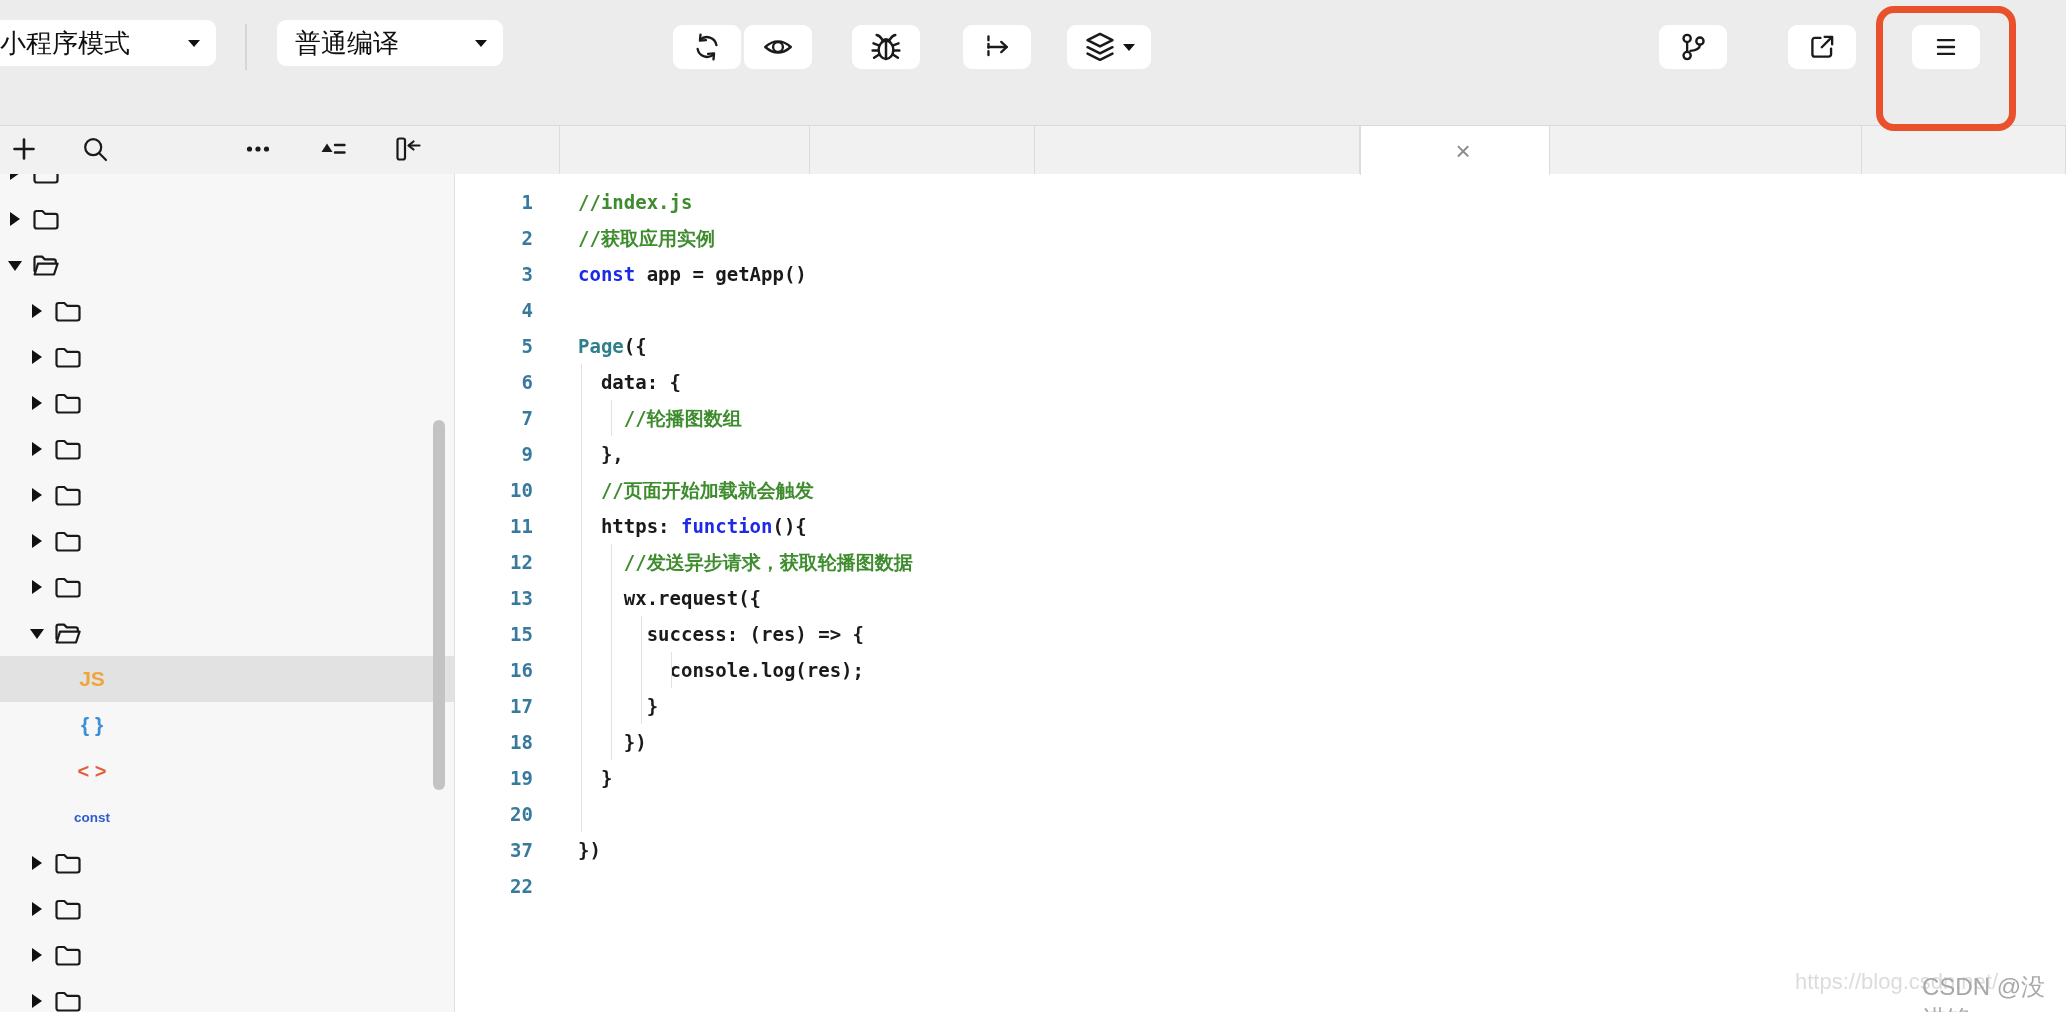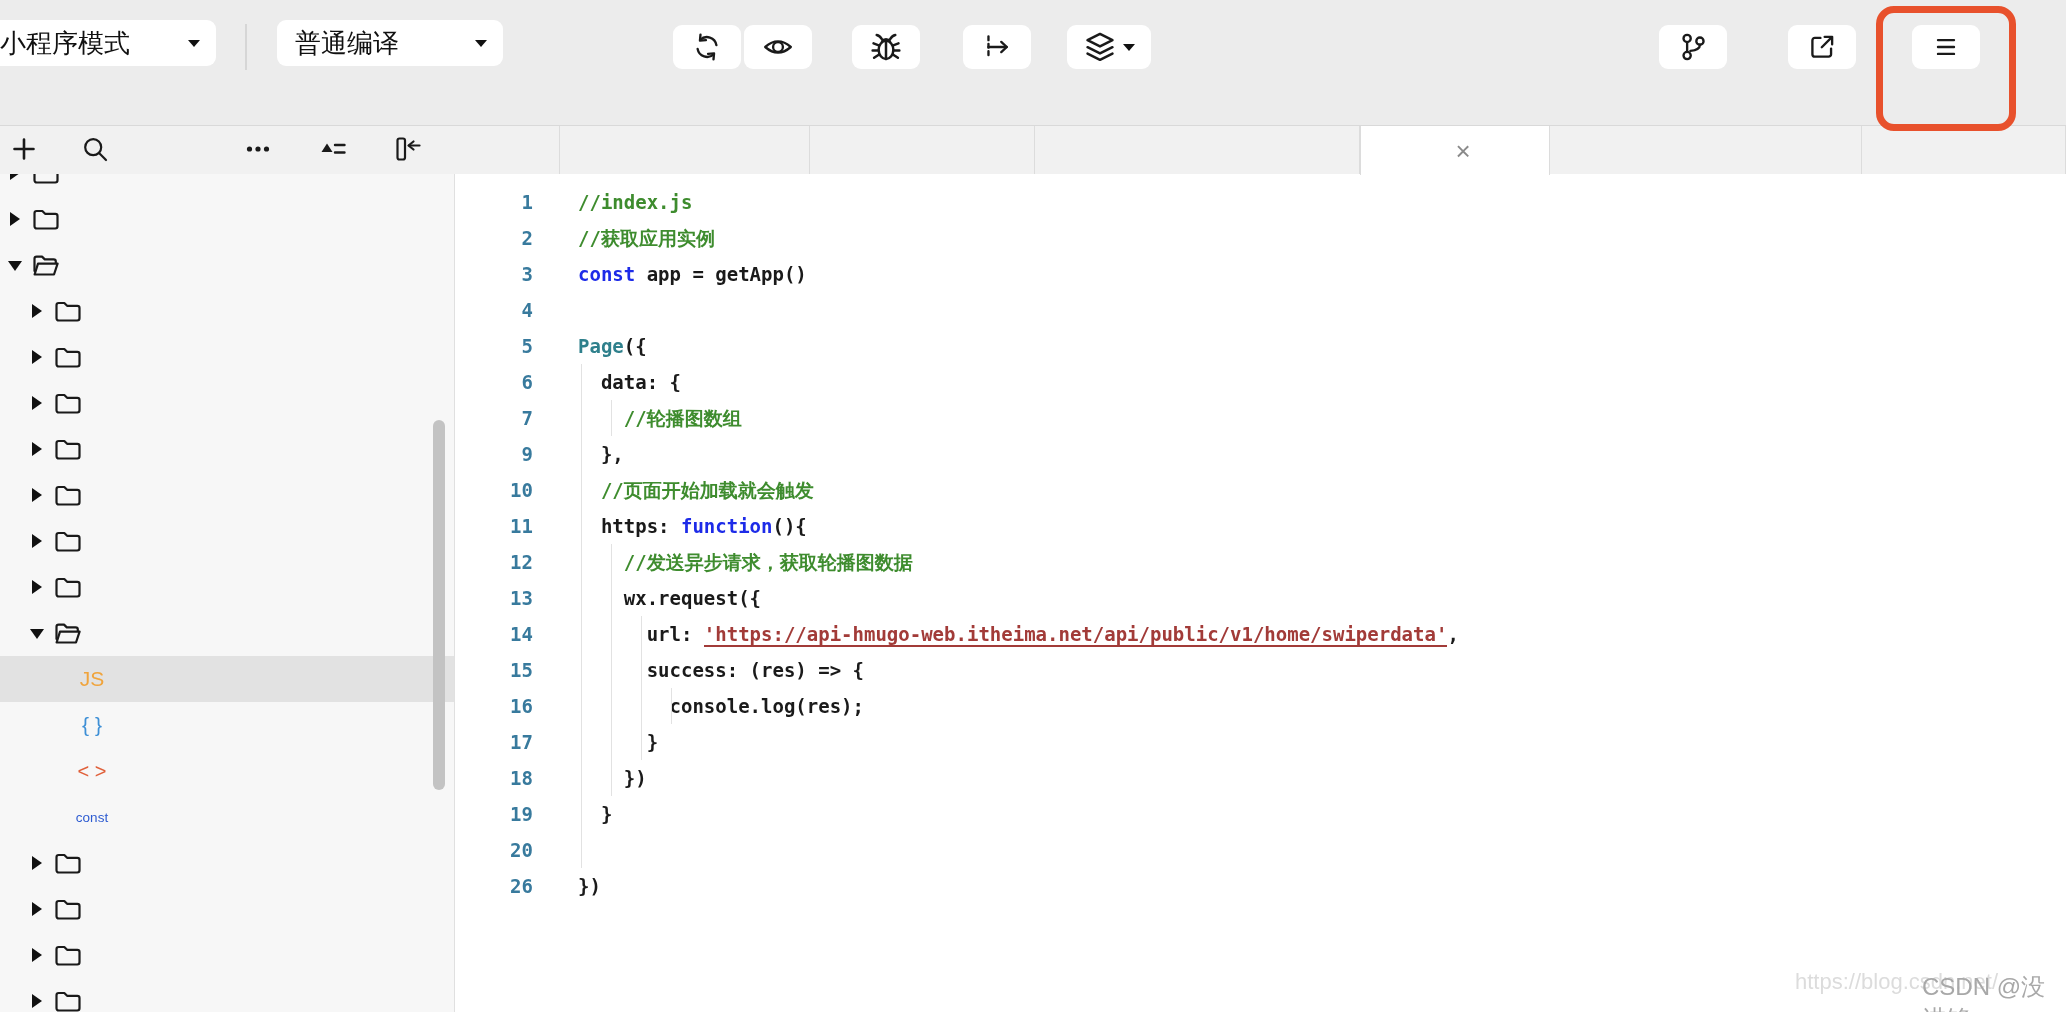--- a/index.html
+++ b/index.html
@@ -43,21 +43,21 @@
   .trow{height:46px;display:flex;align-items:center;font-size:25px;color:#101010;}
   .trow.sel{background:#e2e2e2;}
   .arr{width:14px;height:14px;margin-right:9px;flex:none;position:relative;}
   .arr.c::before{content:"";position:absolute;left:2px;top:0;width:0;height:0;
       border-top:7px solid transparent;border-bottom:7px solid transparent;
       border-left:10px solid #111;}
   .arr.e::before{content:"";position:absolute;left:0;top:3px;width:0;height:0;
       border-left:7px solid transparent;border-right:7px solid transparent;
       border-top:10px solid #111;}
   .ficon{width:30px;margin-right:21px;flex:none;display:flex;
-         align-items:center;justify-content:center;font-weight:400;}
+         align-items:center;justify-content:center;font-weight:700;}
   .sb-scroll{position:absolute;left:433px;top:246px;width:12px;height:370px;
              background:#c3c3c3;border-radius:6px;}
   
   .editor{position:relative;width:1611px;height:838px;background:#fff;
           padding-top:10px;box-sizing:border-box;
           font-family:"DejaVu Sans Mono","Liberation Mono",monospace;}
   .cline{position:relative;height:36px;line-height:36px;font-size:19px;
          font-weight:700;white-space:pre;}
   .gut{display:inline-block;width:78px;text-align:right;color:#387a9d;
        vertical-align:top;}
@@ -418,26 +418,26 @@
         <div class="cline"><span class="gut">3</span><span class="ccode"><span class="tk-k">const</span><span class="tk-p"> app = getApp()</span></span></div>
         <div class="cline"><span class="gut">4</span><span class="ccode"></span></div>
         <div class="cline"><span class="gut">5</span><span class="ccode"><span class="tk-t">Page</span><span class="tk-p">({</span></span></div>
         <div class="cline"><span class="guide" style="left:126.0px"></span><span class="gut">6</span><span class="ccode"><span class="tk-p">  data: {</span></span></div>
         <div class="cline"><span class="guide" style="left:126.0px"></span><span class="guide" style="left:156.1px"></span><span class="gut">7</span><span class="ccode"><span class="tk-p">    </span><span class="tk-c">//轮播图数组</span></span></div>
         <div class="cline"><span class="guide" style="left:126.0px"></span><span class="gut">9</span><span class="ccode"><span class="tk-p">  },</span></span></div>
         <div class="cline"><span class="guide" style="left:126.0px"></span><span class="gut">10</span><span class="ccode"><span class="tk-p">  </span><span class="tk-c">//页面开始加载就会触发</span></span></div>
         <div class="cline"><span class="guide" style="left:126.0px"></span><span class="gut">11</span><span class="ccode"><span class="tk-p">  https: </span><span class="tk-k">function</span><span class="tk-p">(){</span></span></div>
         <div class="cline"><span class="guide" style="left:126.0px"></span><span class="guide" style="left:156.1px"></span><span class="gut">12</span><span class="ccode"><span class="tk-p">    </span><span class="tk-c">//发送异步请求，获取轮播图数据</span></span></div>
         <div class="cline"><span class="guide" style="left:126.0px"></span><span class="guide" style="left:156.1px"></span><span class="gut">13</span><span class="ccode"><span class="tk-p">    wx.request({</span></span></div>
-        <div class="cline"><span class="guide" style="left:126.0px"></span><span class="guide" style="left:156.1px"></span><span class="guide" style="left:186.2px"></span><span class="gut">14</span><span class="ccode"><span class="tk-p">      url: </span><span class="tk-s">'https://api-hmugo-web.itheima.net/api/public/v1/home/swiperdata'</span><span class="tk-p">,</span></span></div>
         <div class="cline"><span class="guide" style="left:126.0px"></span><span class="guide" style="left:156.1px"></span><span class="guide" style="left:186.2px"></span><span class="gut">15</span><span class="ccode"><span class="tk-p">      success: (res) =&gt; {</span></span></div>
         <div class="cline"><span class="guide" style="left:126.0px"></span><span class="guide" style="left:156.1px"></span><span class="guide" style="left:186.2px"></span><span class="guide" style="left:216.2px"></span><span class="gut">16</span><span class="ccode"><span class="tk-p">        console.log(res);</span></span></div>
         <div class="cline"><span class="guide" style="left:126.0px"></span><span class="guide" style="left:156.1px"></span><span class="guide" style="left:186.2px"></span><span class="gut">17</span><span class="ccode"><span class="tk-p">      }</span></span></div>
         <div class="cline"><span class="guide" style="left:126.0px"></span><span class="guide" style="left:156.1px"></span><span class="gut">18</span><span class="ccode"><span class="tk-p">    })</span></span></div>
         <div class="cline"><span class="guide" style="left:126.0px"></span><span class="gut">19</span><span class="ccode"><span class="tk-p">  }</span></span></div>
         <div class="cline"><span class="guide" style="left:126.0px"></span><span class="gut">20</span><span class="ccode"></span></div>
-        <div class="cline"><span class="gut">26</span><span class="ccode"><span class="tk-p">})</span></span></div>
+        <div class="cline"><span class="gut">37</span><span class="ccode"><span class="tk-p">})</span></span></div>
+        <div class="cline"><span class="gut">22</span><span class="ccode"></span></div>
       </div>
   </div>
 
   <span class="wm-url">https://blog.csdn.net/</span>
   <span class="wm-handle">CSDN @没进够</span>
 </div>
 
 </body></html>

